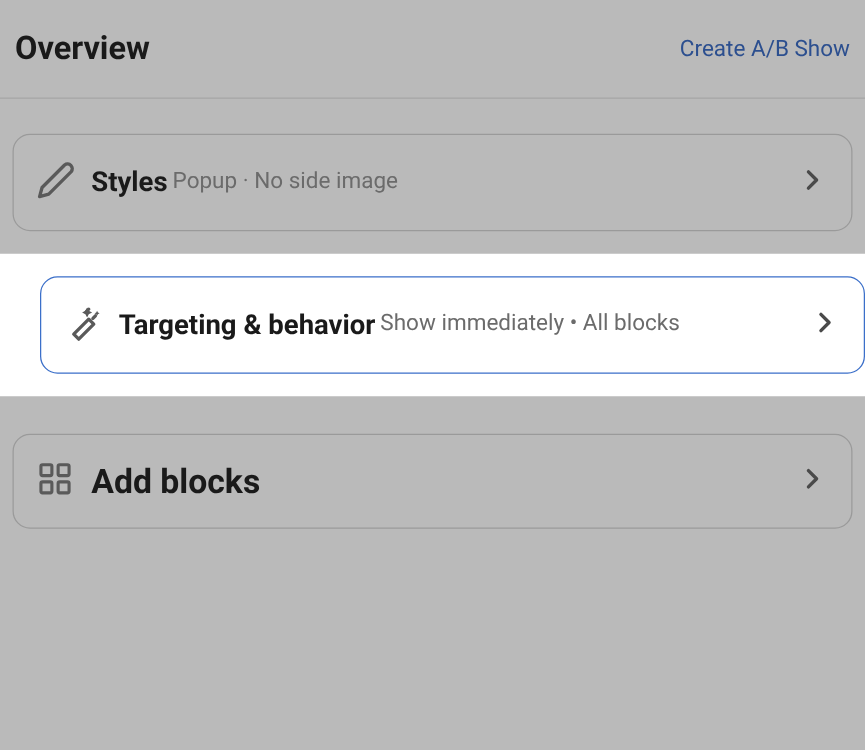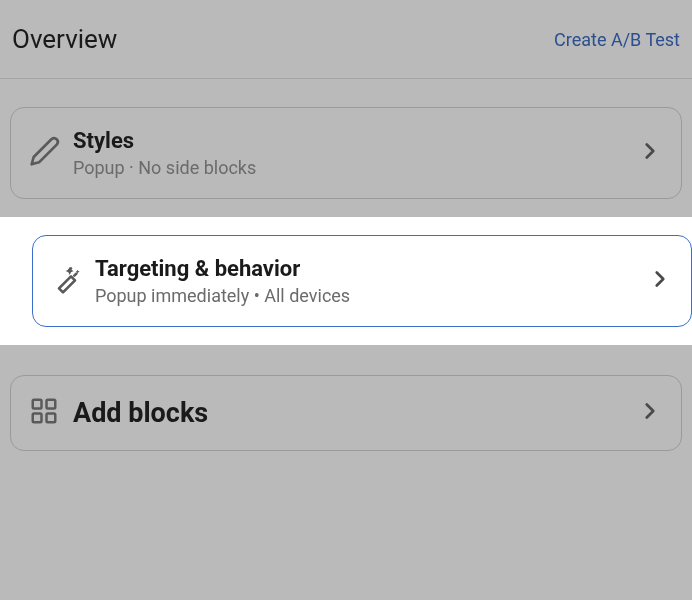--- a/index.html
+++ b/index.html
@@ -15,21 +15,21 @@
     }
     .header {
       display: flex;
       justify-content: space-between;
       align-items: center;
       padding: 24px 12px;
       border-bottom: 1px solid #a5a5a5;
     }
     .header-title {
       font-size: 26px;
-      font-weight: 400;
+      font-weight: 700;
       color: #1a1a1a;
     }
     .ab-link {
       color: #2c4f8f;
       font-size: 18px;
       text-decoration: none;
       cursor: pointer;
     }
     .panel {
       padding: 28px 10px 0 10px;
@@ -59,21 +59,21 @@
       align-items: center;
       justify-content: flex-start;
       flex-shrink: 0;
     }
     .card-icon {
       color: #5a5a5a;
     }
     .card-body {
       flex: 1;
       display: flex;
-      flex-direction: column;
+      flex-direction: row;
       gap: 4px;
     }
     .card-title {
       font-size: 22px;
       font-weight: 700;
       color: #1a1a1a;
     }
     .card-subtitle {
       font-size: 18px;
       color: #6b6b6b;
@@ -89,35 +89,35 @@
     }
     .panel-lower {
       padding: 30px 10px 0 10px;
     }
   </style>
 </head>
 <body>
 
 <div class="header">
   <div class="header-title">Overview</div>
-  <a class="ab-link">Create A/B Test</a>
+  <a class="ab-link">Create A/B Show</a>
 </div>
 
 <div class="panel">
   <div class="card">
     <div class="icon-slot">
       <span class="card-icon">
         <svg width="32" height="32" viewBox="0 0 24 24" fill="none" stroke="currentColor" stroke-width="2" stroke-linecap="round" stroke-linejoin="round">
           <path d="M17 3a2.85 2.85 0 0 1 4 4L7.5 20.5 2 22l1.5-5.5L17 3z"></path>
         </svg>
       </span>
     </div>
     <div class="card-body">
       <div class="card-title">Styles</div>
-      <div class="card-subtitle">Popup · No side blocks</div>
+      <div class="card-subtitle">Popup · No side image</div>
     </div>
     <span class="chevron">
       <svg width="26" height="26" viewBox="0 0 24 24" fill="none" stroke="currentColor" stroke-width="2.5" stroke-linecap="round" stroke-linejoin="round">
         <polyline points="9 18 15 12 9 6"></polyline>
       </svg>
     </span>
   </div>
 </div>
 
 <div class="highlight-wrap" style="margin-top:18px;">
@@ -126,21 +126,21 @@
       <span class="card-icon">
         <svg width="32" height="32" viewBox="0 0 24 24" fill="none" stroke="currentColor" stroke-width="2" stroke-linecap="round" stroke-linejoin="round">
           <path d="M15 4l-1.5 1.5M19 8l-1.5 1.5M6 19l9-9 3 3-9 9-3-3z"></path>
           <path d="M14 3l1 2 2 1-2 1-1 2-1-2-2-1 2-1 1-2z" fill="currentColor" stroke="none"></path>
           <path d="M20 5l.5 1 1 .5-1 .5-.5 1-.5-1-1-.5 1-.5.5-1z" fill="currentColor" stroke="none"></path>
         </svg>
       </span>
     </div>
     <div class="card-body">
       <div class="card-title">Targeting &amp; behavior</div>
-      <div class="card-subtitle">Popup immediately  •  All devices</div>
+      <div class="card-subtitle">Show immediately  •  All blocks</div>
     </div>
     <span class="chevron">
       <svg width="26" height="26" viewBox="0 0 24 24" fill="none" stroke="currentColor" stroke-width="2.5" stroke-linecap="round" stroke-linejoin="round">
         <polyline points="9 18 15 12 9 6"></polyline>
       </svg>
     </span>
   </div>
 </div>
 
 <div class="panel-lower">

